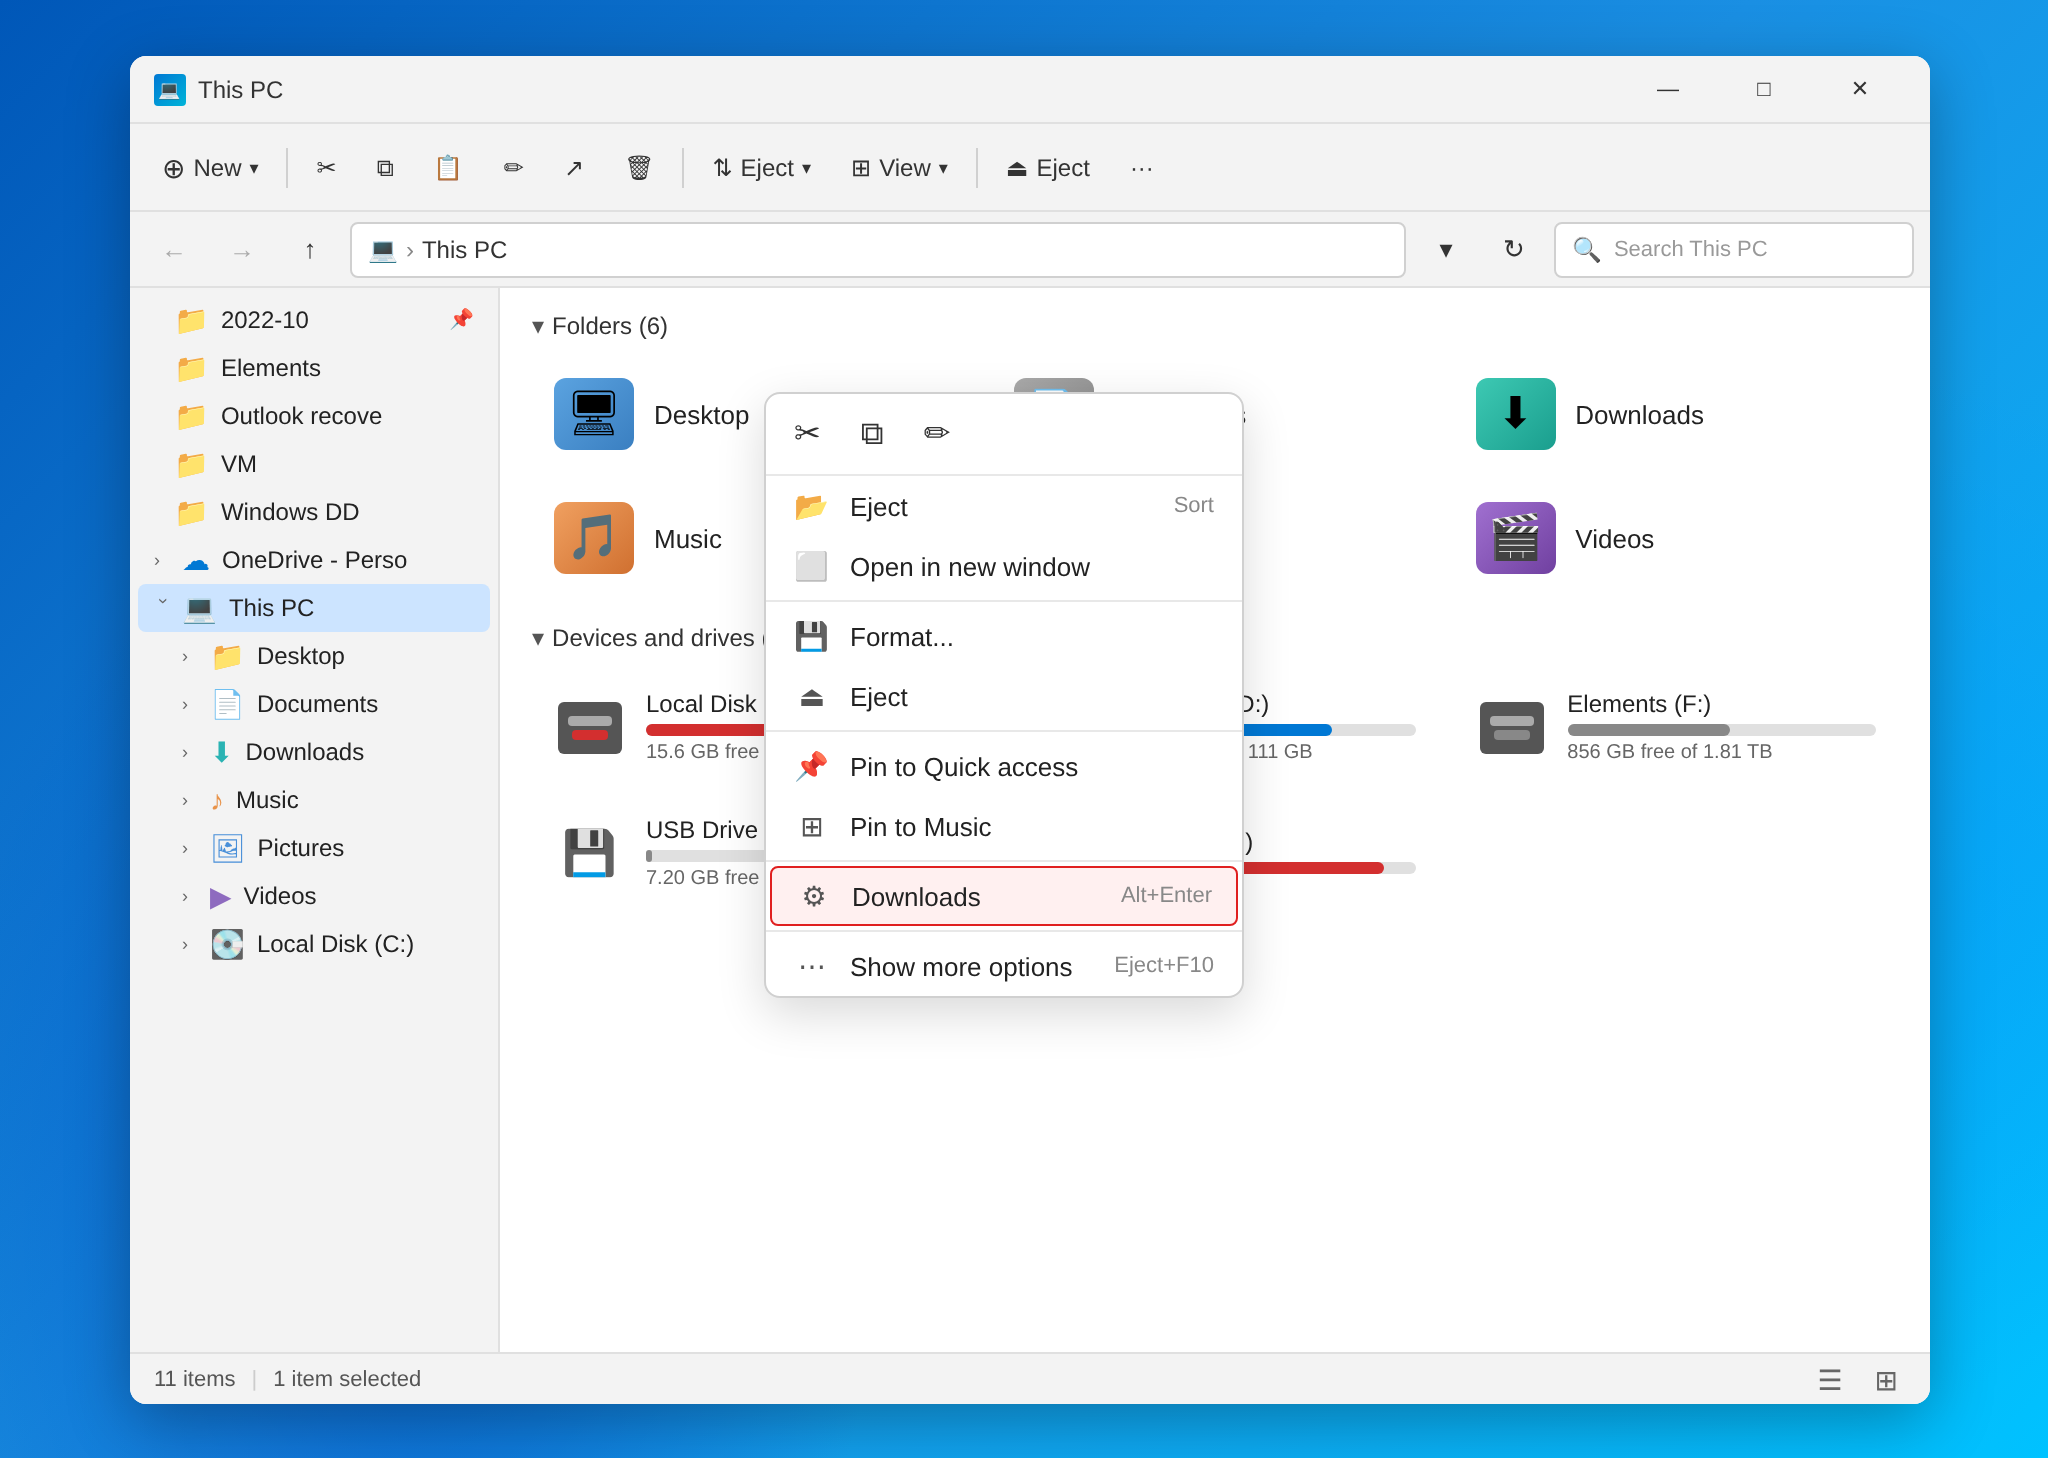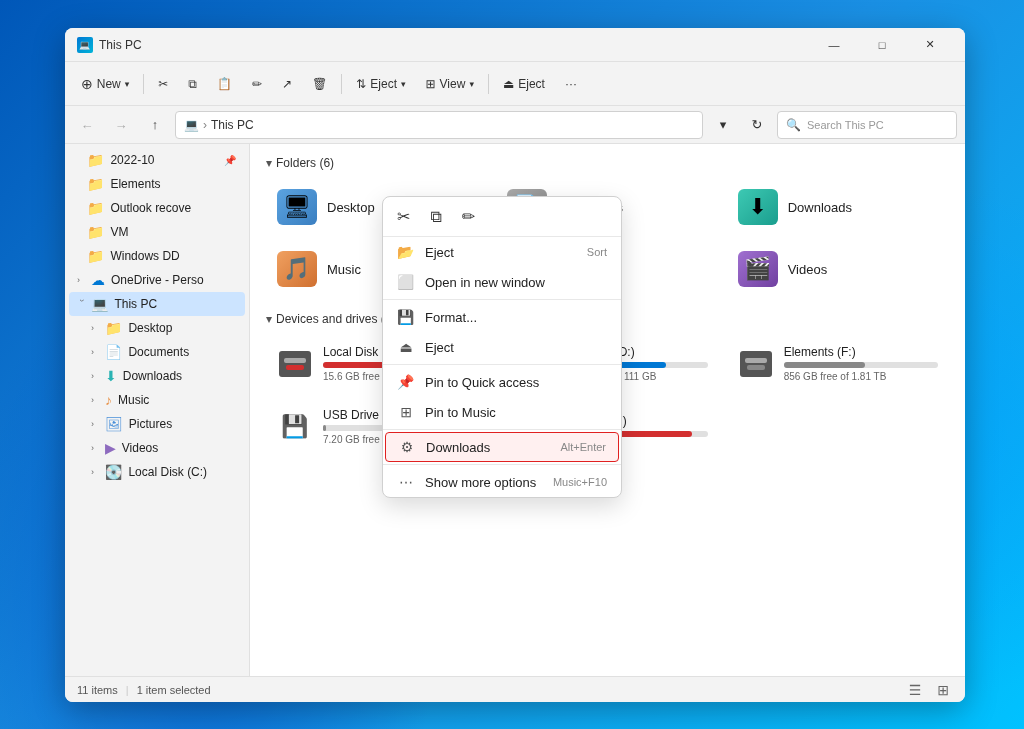--- a/index.html
+++ b/index.html
@@ -726,15 +726,15 @@
   <div class="ctx-separator"></div>
   <div class="ctx-item highlighted">
     <span class="ctx-icon">⚙</span>
     <span class="ctx-label">Downloads</span>
     <span class="ctx-shortcut">Alt+Enter</span>
   </div>
   <div class="ctx-separator"></div>
   <div class="ctx-item">
     <span class="ctx-icon">⋯</span>
     <span class="ctx-label">Show more options</span>
-    <span class="ctx-shortcut">Music+F10</span>
+    <span class="ctx-shortcut">Eject+F10</span>
   </div>
 </div>
 
 </body></html>

